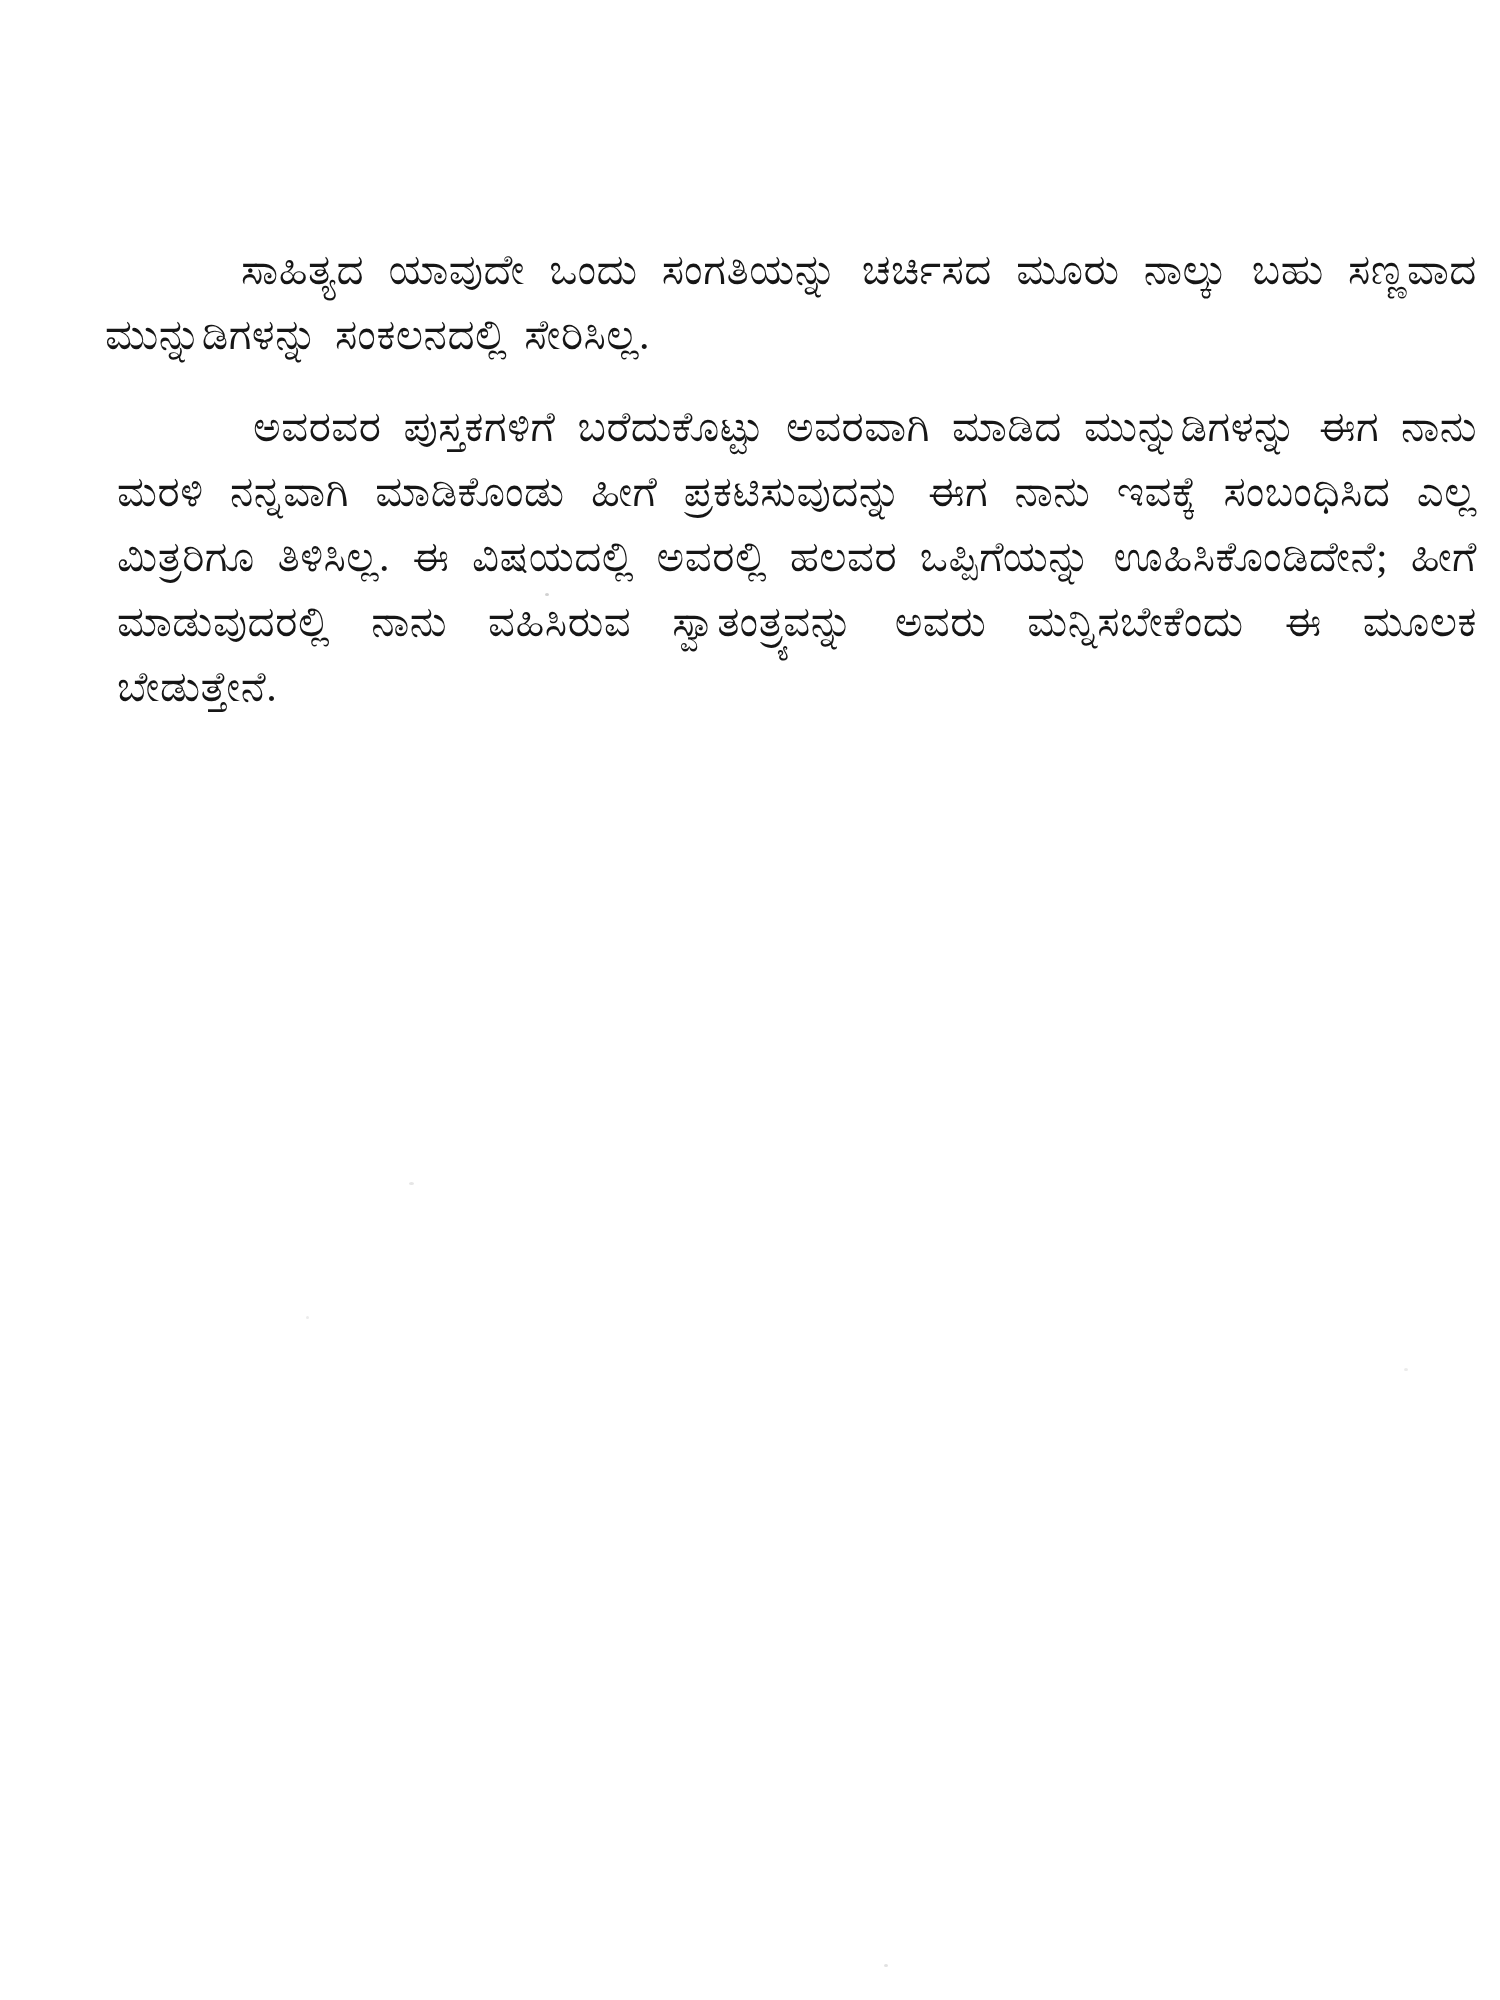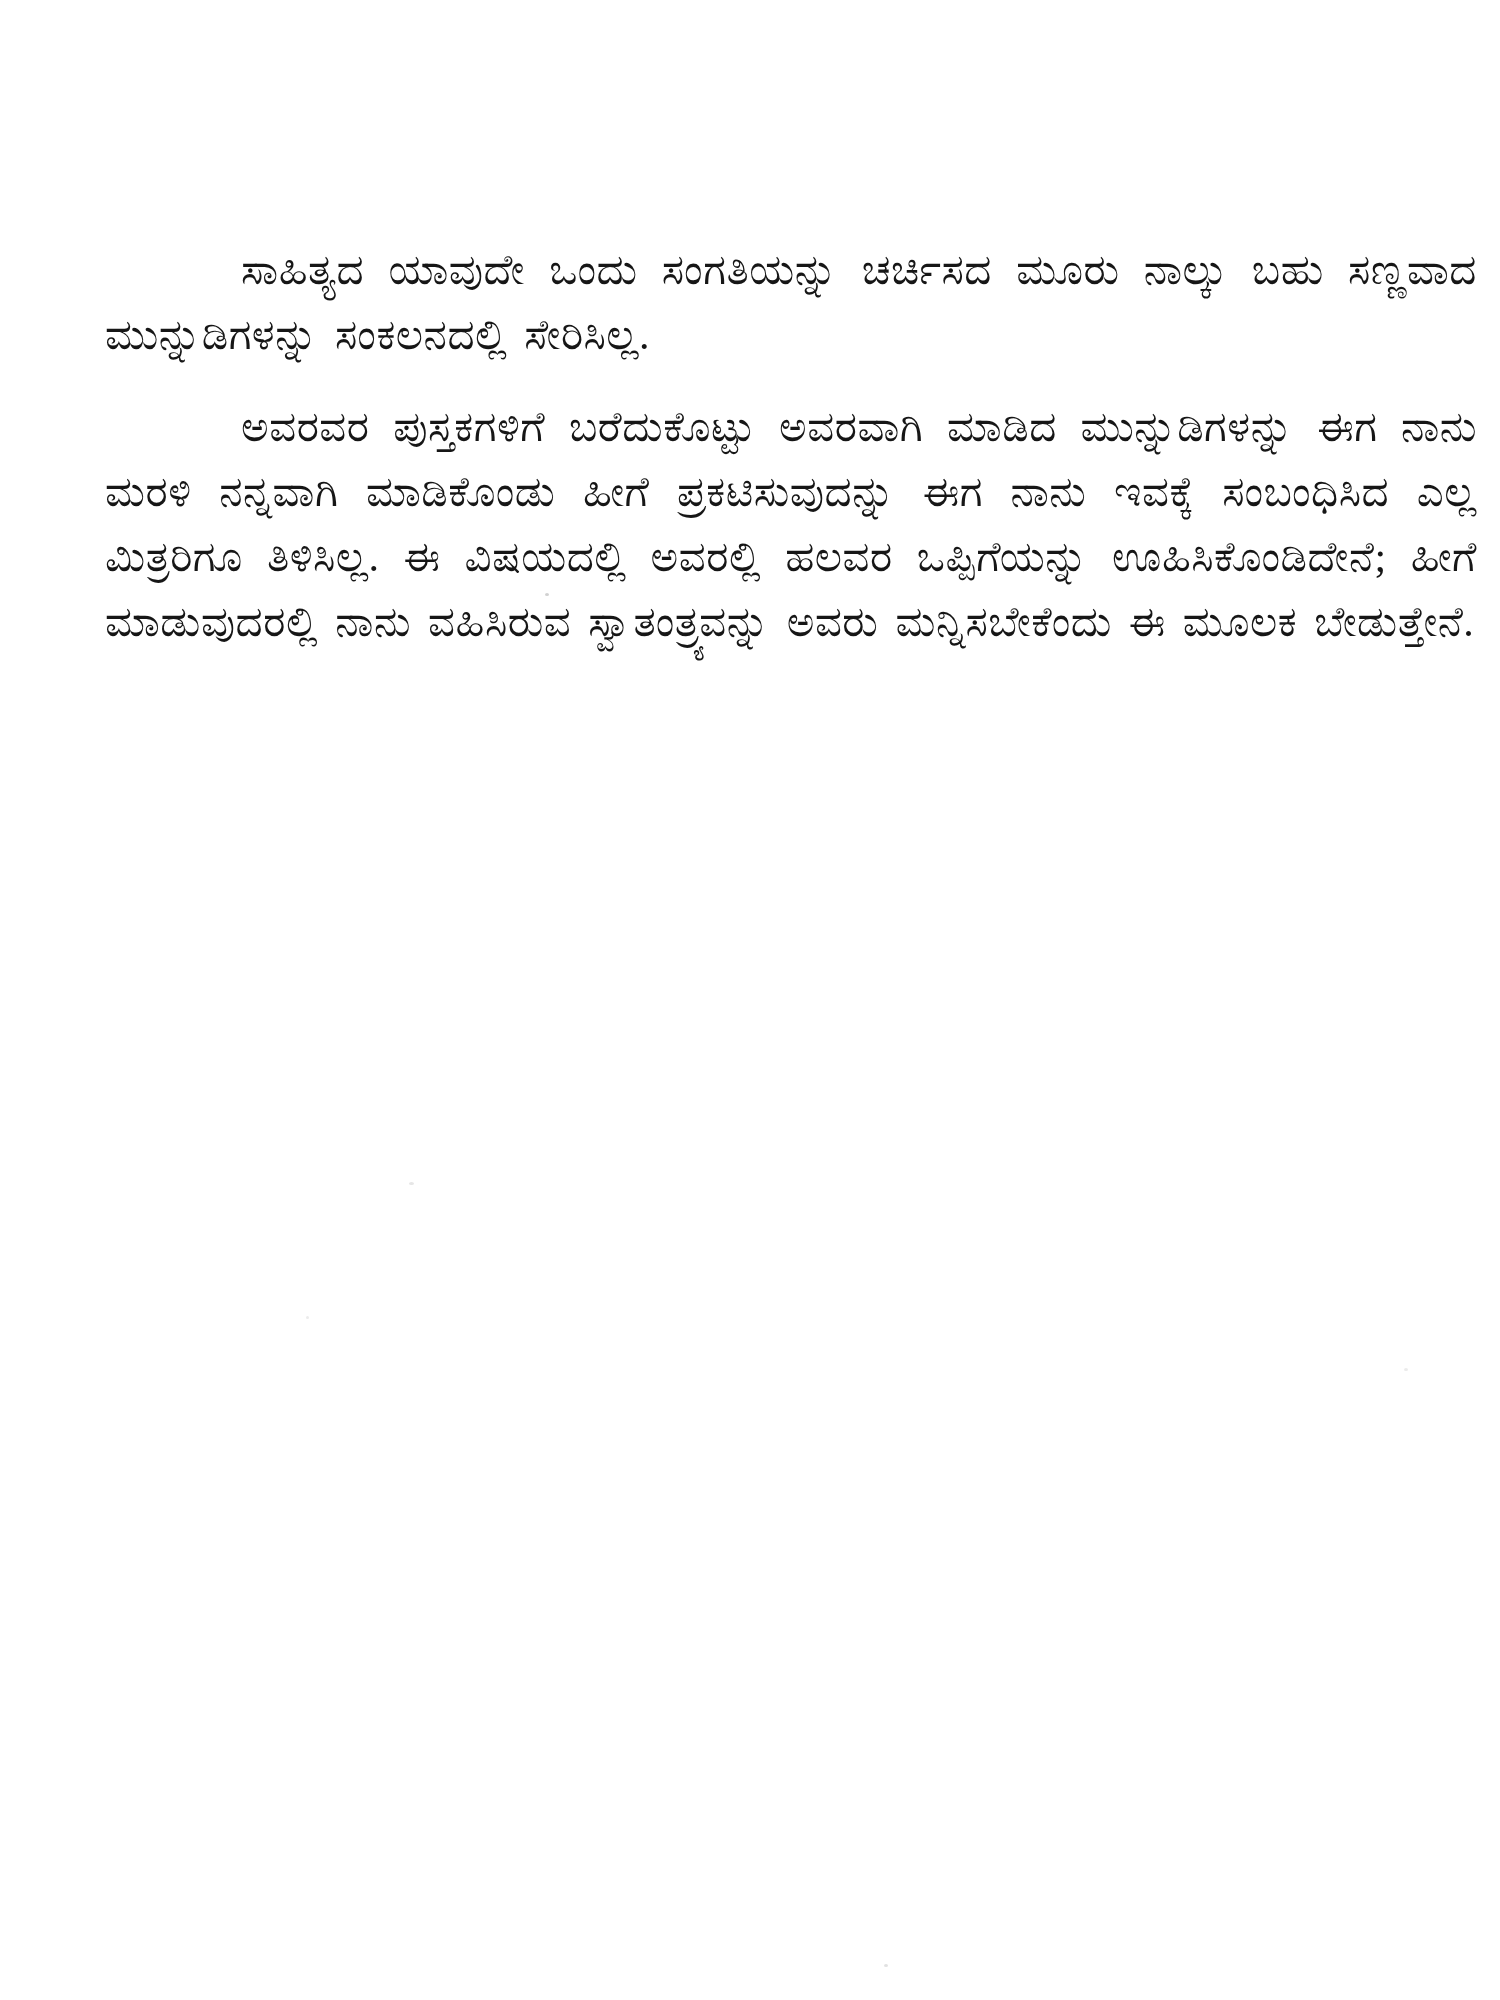--- a/index.html
+++ b/index.html
@@ -35,20 +35,21 @@
     text-align: justify;
     text-align-last: left;
     text-indent: 136px;
     word-spacing: 6px;
     margin: 0;
     font-weight: 500;
     letter-spacing: 0.5px;
   }
   .para + .para {
     margin-top: 27px;
+    margin-left: 12px;
   }
   
   .speck {
     position: absolute;
     background: #9a9a9a;
     border-radius: 50%;
     opacity: 0.45;
   }
   .speck.s1 { left: 545px; top: 577px; width: 4px; height: 3px; }
   .speck.s2 { left: 409px; top: 1166px; width: 5px; height: 3px; opacity: 0.25; }

